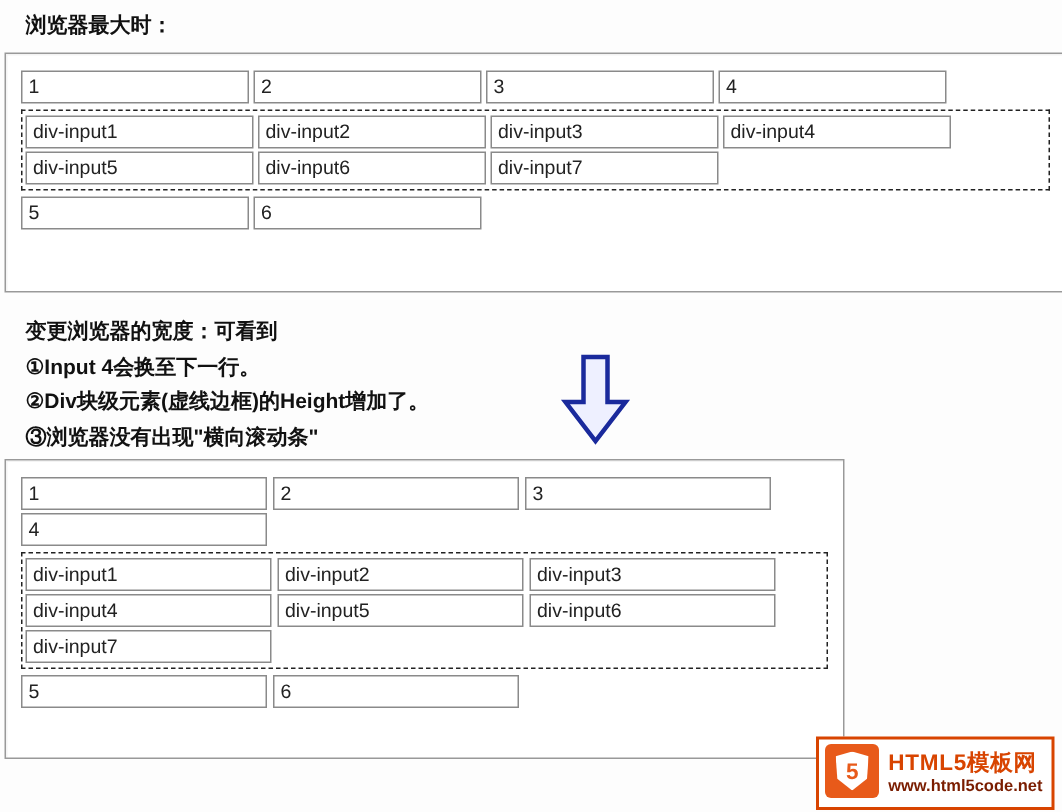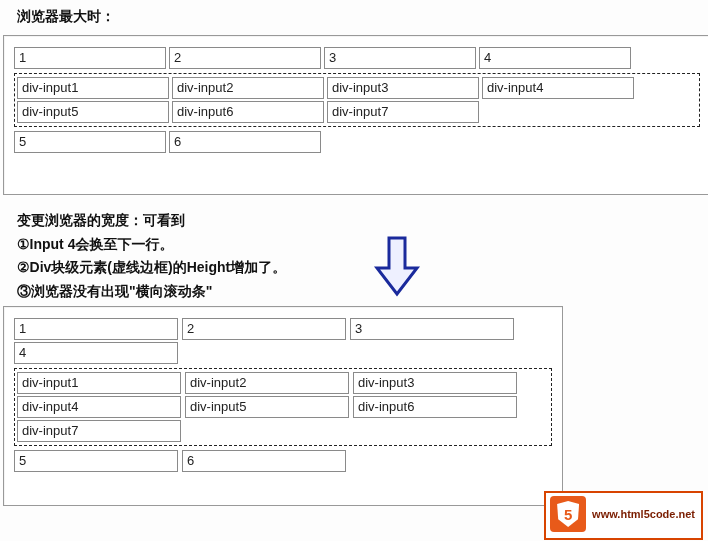--- a/index.html
+++ b/index.html
@@ -141,17 +141,18 @@
     <div class="cell">6</div>
   </div>
   <div style="height:22px"></div>
 </div>
 
 <div class="logo">
   <div class="logo-badge">
     <div class="logo-shield">5</div>
   </div>
   <div class="logo-text">
+    <div class="t1">HTML5模板网</div>
     <div class="t2">www.html5code.net</div>
   </div>
 </div>
 
 </div>
 
 </body></html>

